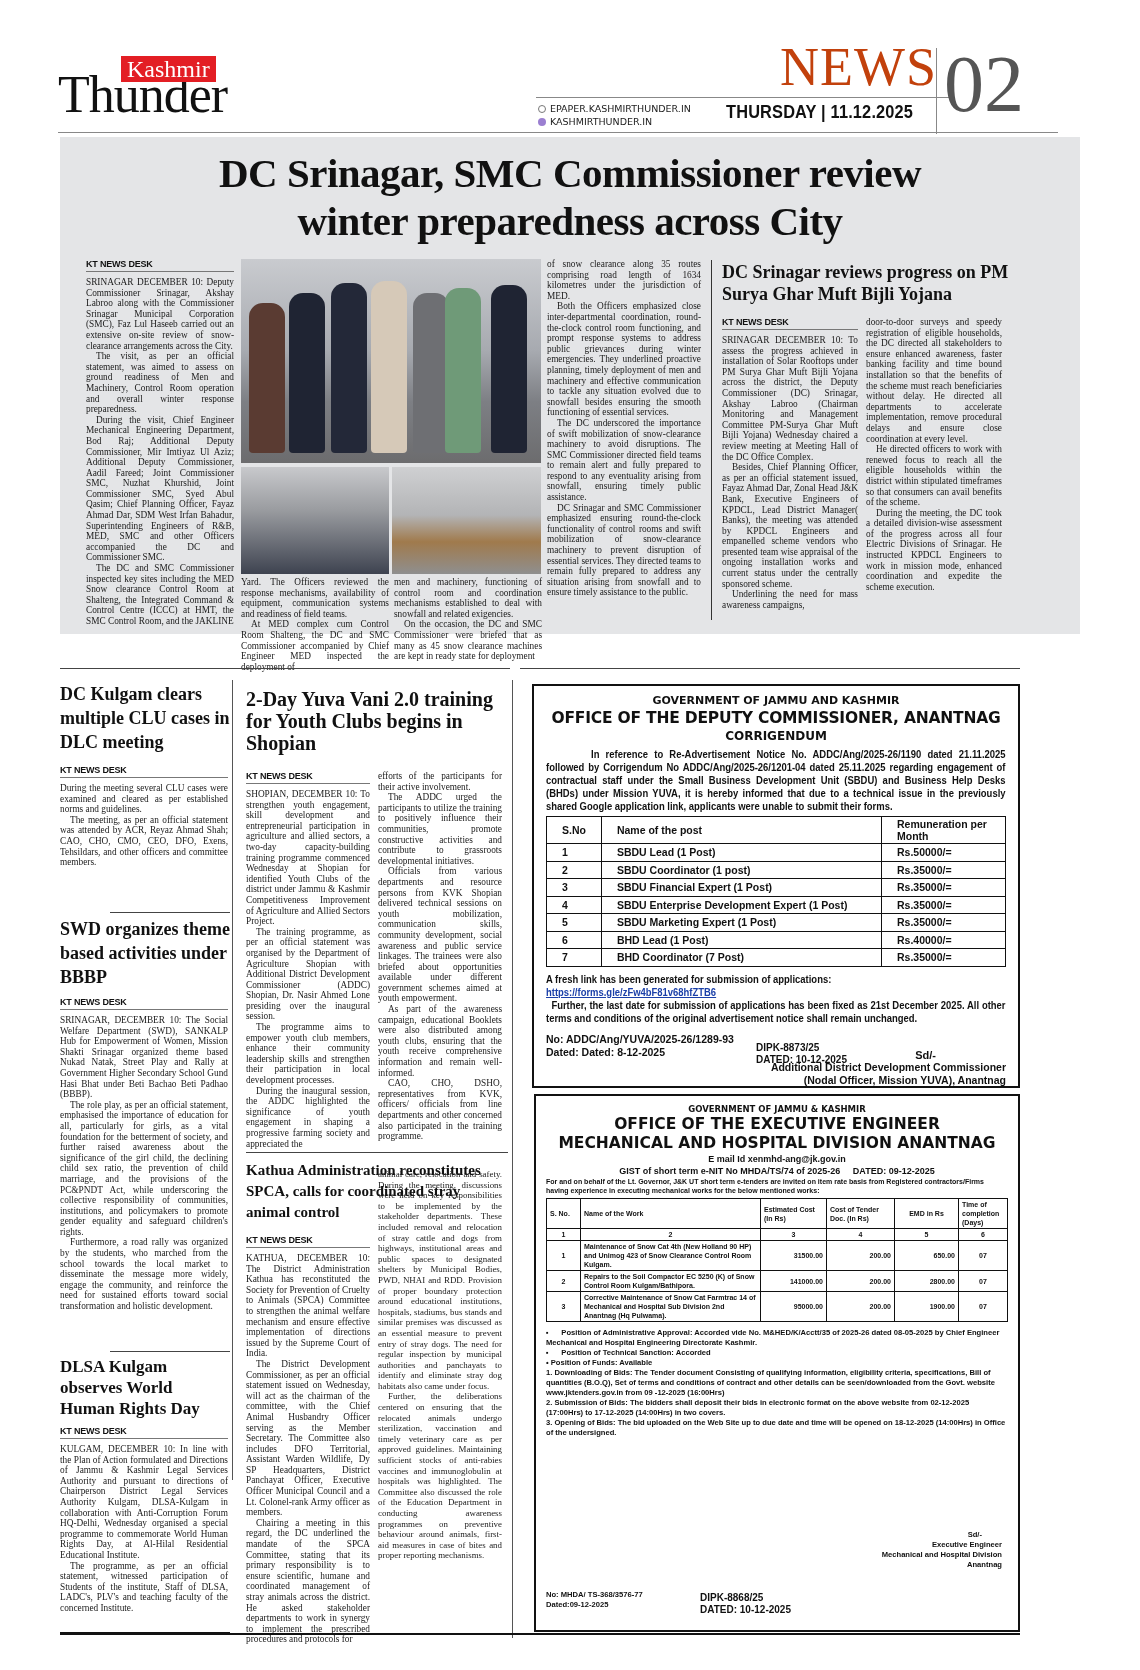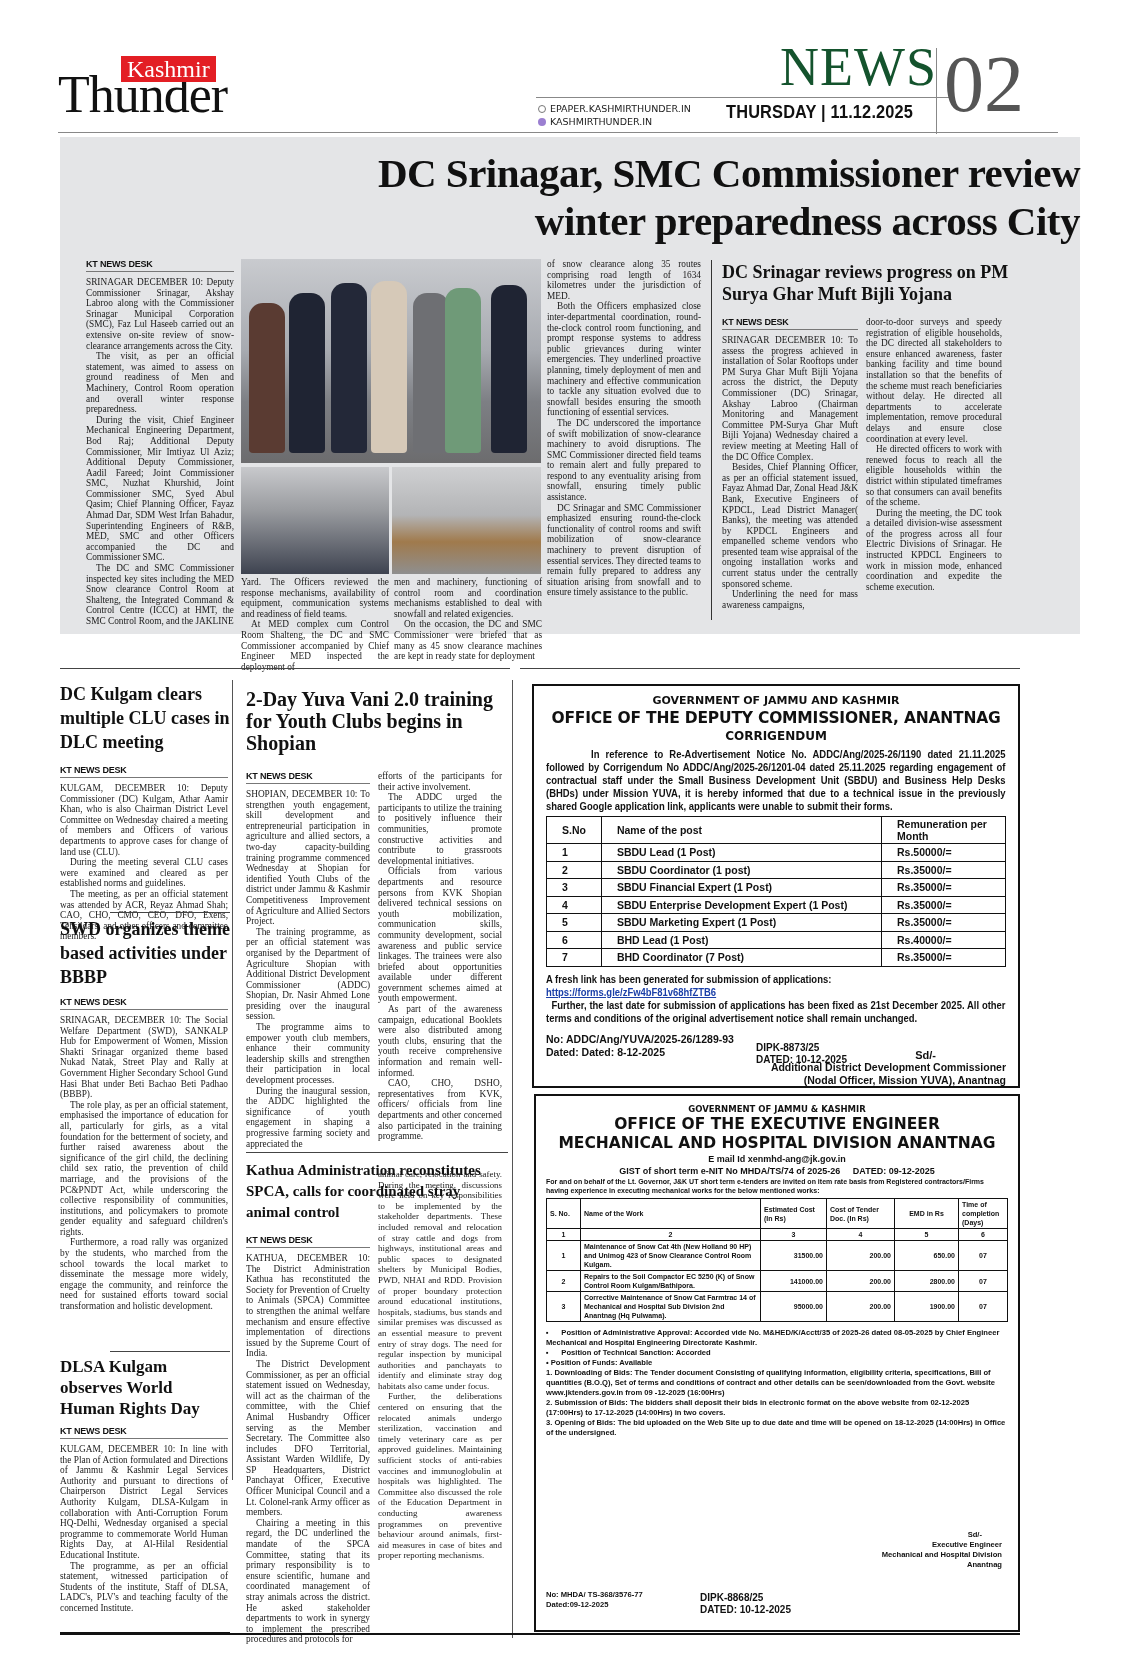--- a/index.html
+++ b/index.html
@@ -7,29 +7,29 @@
 
   
   .masthead { position: absolute; left: 58px; top: 40px; width: 1020px; height: 95px; }
   .logo { position: absolute; left: 0; top: 8px; }
   .logo-kashmir { position: absolute; left: 63px; top: 8px; background: #e31e24; color: #fff; font-family: "Liberation Serif", serif; font-size: 24px; line-height: 24px; padding: 1px 6px; }
   .logo-thunder { position: absolute; left: 0; top: 8px; font-family: "Liberation Serif", serif; font-size: 52px; line-height: 78px; letter-spacing: -1px; color: #111; }
   .masthead-rule { position: absolute; left: 0; top: 92px; width: 1000px; height: 1px; background: #888; }
   .site-links { position: absolute; left: 480px; top: 62px; font-family: "DejaVu Sans", sans-serif; font-size: 9.5px; line-height: 13px; color: #222; }
   .site-links div { display: flex; align-items: center; gap: 4px; }
   .icon-dot { display: inline-block; width: 8px; height: 8px; border-radius: 50%; }
-  .news-word { position: absolute; left: 722px; top: 0; font-family: "Liberation Serif", serif; font-size: 54px; line-height: 54px; color: #14532d; letter-spacing: 1px; }
+  .news-word { position: absolute; left: 722px; top: 0; font-family: "Liberation Serif", serif; font-size: 54px; line-height: 54px; color: #c2410c; letter-spacing: 1px; }
   .news-rule { position: absolute; left: 478px; top: 57px; width: 418px; height: 1px; background: #888; }
   .date-line { position: absolute; left: 668px; top: 60px; font-family: "Liberation Sans", sans-serif; font-size: 19px; line-height: 24px; color: #111; font-weight: bold; transform: scaleX(0.86); transform-origin: left; letter-spacing: 0.2px; }
   .vsep { position: absolute; left: 878px; top: 8px; width: 1px; height: 86px; background: #888; }
   .page-no { position: absolute; left: 886px; top: 2px; font-family: "Liberation Serif", serif; font-size: 80px; line-height: 84px; color: #555; }
 
   
   .feature { position: absolute; left: 60px; top: 137px; width: 1020px; height: 497px; background: #e4e5e7; }
-  .feature-headline { position: absolute; left: 0; top: 12px; width: 100%; text-align: right; font-family: "Liberation Serif", serif; font-weight: bold; font-size: 41px; line-height: 48px; color: #111; letter-spacing: -0.5px; }
+  .feature-headline { position: absolute; left: 0; top: 12px; width: 100%; text-align: center; font-family: "Liberation Serif", serif; font-weight: bold; font-size: 41px; line-height: 48px; color: #111; letter-spacing: -0.5px; }
   .kt-desk { font-family: Liberation Sans, sans-serif; font-weight: bold; font-size: 9px; letter-spacing: -0.2px; border-bottom: 1px solid #777; padding-bottom: 2px; margin-bottom: 5px; }
   .body-text { font-family: "Liberation Serif", serif; font-size: 9.3px; line-height: 10.6px; text-align: justify; color: #1a1a1a; }
   .body-text p { text-indent: 10px; }
   .body-text p:first-child { text-indent: 0; }
   .col { position: absolute; }
 
   .photo { position: absolute; overflow: hidden; }
   .photo-main { left: 181px; top: 122px; width: 300px; height: 204px; background: linear-gradient(180deg, #c9cbcf 0%, #a7aab0 45%, #7d7f84 70%, #6c6c6e 100%); }
   .photo-main .person { position: absolute; bottom: 10px; width: 36px; border-radius: 14px 14px 4px 4px; }
   .photo-small1 { left: 181px; top: 330px; width: 148px; height: 107px; background: linear-gradient(180deg, #c8c9cc 0%, #9a9ca0 40%, #3e4350 100%); }
@@ -153,21 +153,20 @@
 
 <div class="section-rule" style="left:60px; top:668px; width:450px;"></div>
 <div class="section-rule" style="left:520px; top:668px; width:500px;"></div>
 <div class="vline" style="left:232px; top:680px; height:800px;"></div>
 <div class="vline" style="left:512px; top:680px; height:958px;"></div>
 
 <div class="story-title" style="left:60px; top:682px; width:170px; font-size:18px; line-height:24px;">DC Kulgam clears multiple CLU cases in DLC meeting</div>
 <div class="col" style="left:60px; top:765px; width:168px;">
   <div class="kt-desk">KT NEWS DESK</div>
   <div class="body-text">
-    <p>KULGAM, DECEMBER 10: Deputy Commissioner (DC) Kulgam, Athar Aamir Khan, who is also Chairman District Level Committee on Wednesday chaired a meeting of members and Officers of various departments to approve cases for change of land use (CLU).</p>
     <p>During the meeting several CLU cases were examined and cleared as per established norms and guidelines.</p>
     <p>The meeting, as per an official statement was attended by ACR, Reyaz Ahmad Shah; CAO, CHO, CMO, CEO, DFO, Exens, Tehsildars, and other officers and committee members.</p>
   </div>
 </div>
 
 <div class="section-rule" style="left:110px; top:912px; width:120px;"></div>
 <div class="story-title" style="left:60px; top:917px; width:170px; font-size:18px; line-height:24px;">SWD organizes theme based activities under BBBP</div>
 <div class="col" style="left:60px; top:997px; width:168px;">
   <div class="kt-desk">KT NEWS DESK</div>
   <div class="body-text">

